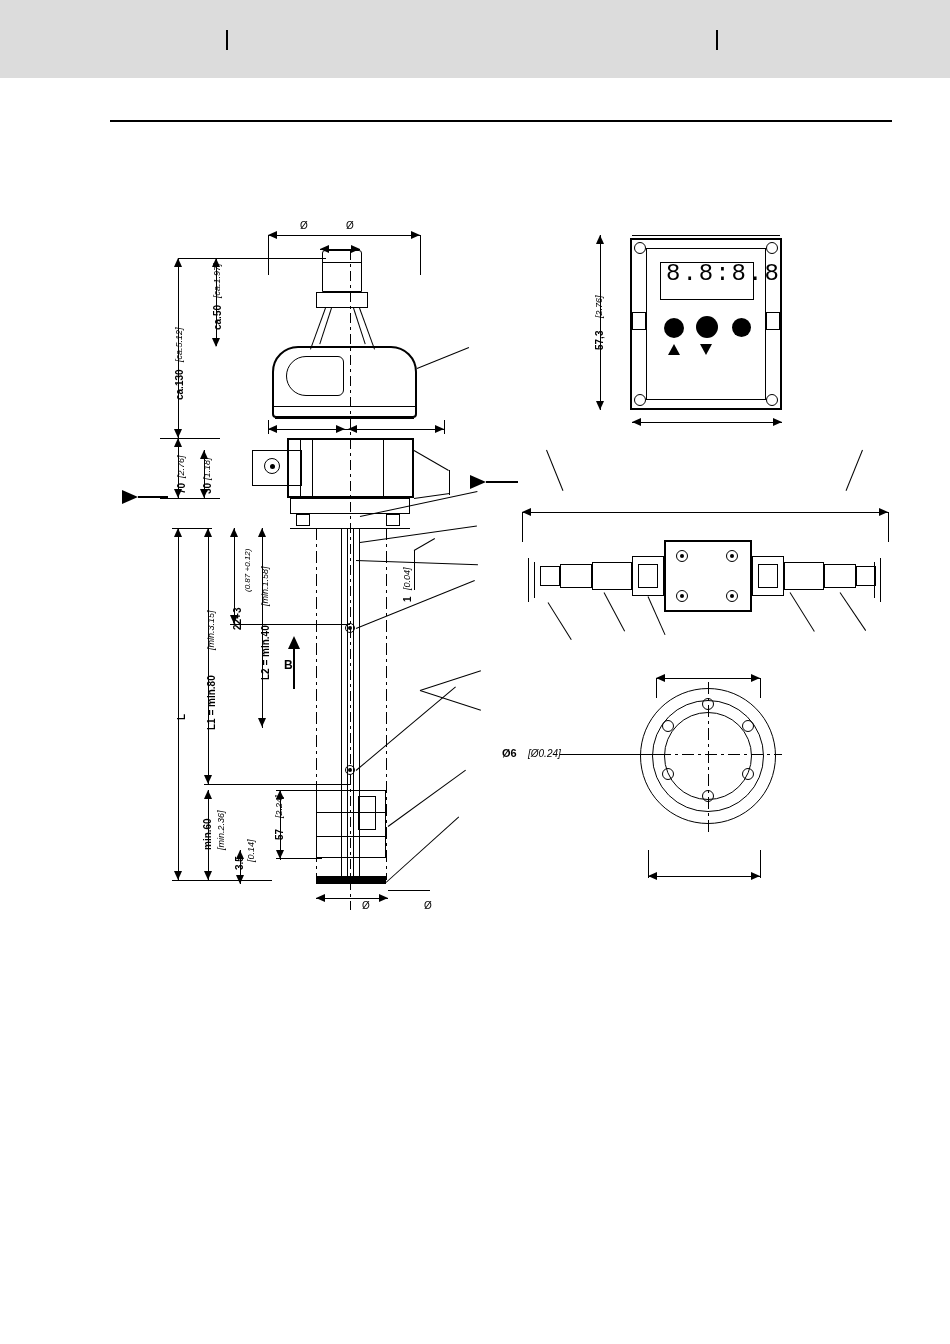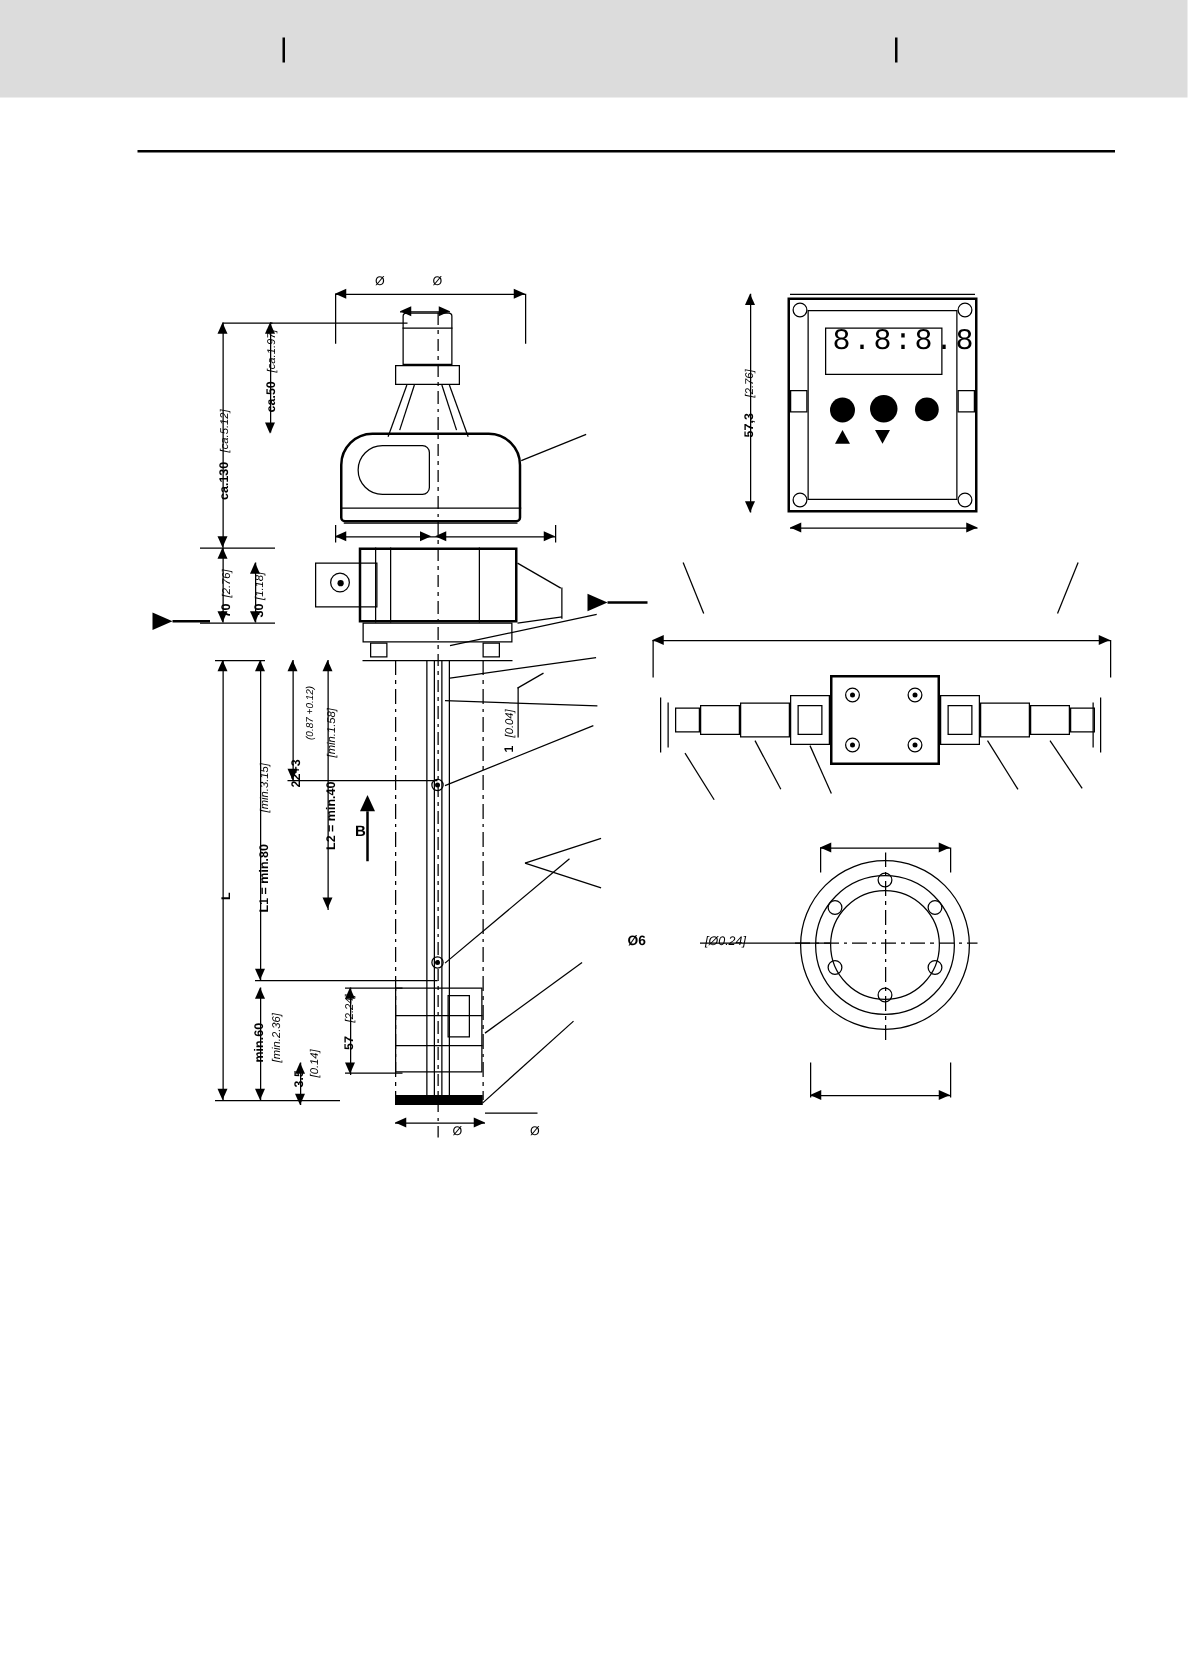--- a/index.html
+++ b/index.html
@@ -312,21 +312,21 @@
     <div class="circ" style="left:742px;top:618px;width:12px;height:12px;"></div>
     <div class="circ" style="left:702px;top:640px;width:12px;height:12px;"></div>
     <div class="circ" style="left:662px;top:618px;width:12px;height:12px;"></div>
     <div class="circ" style="left:662px;top:570px;width:12px;height:12px;"></div>
 
     <div class="ln h" style="left:636px;top:604px;width:146px;background:repeating-linear-gradient(90deg,#000 0 12px, transparent 12px 16px, #000 16px 19px, transparent 19px 23px);"></div>
     <div class="ln v" style="left:708px;top:532px;height:150px;background:repeating-linear-gradient(#000 0 12px, transparent 12px 16px, #000 16px 19px, transparent 19px 23px);"></div>
 
     <div class="ln h" style="left:560px;top:604px;width:104px;"></div>
     <div class="lbl b" style="left:502px;top:598px;font-size:11px;">Ø6</div>
-    <div class="lbl it" style="left:528px;top:598px;font-size:10px;margin-left:36px;">[Ø0.24]</div>
+    <div class="lbl it" style="left:528px;top:598px;font-size:10px;">[Ø0.24]</div>
 
     <div class="ln h" style="left:648px;top:726px;width:112px;"></div>
     <div class="arrL" style="left:648px;top:722px;"></div>
     <div class="arrR" style="left:751px;top:722px;"></div>
     <div class="ln v" style="left:648px;top:700px;height:28px;"></div>
     <div class="ln v" style="left:760px;top:700px;height:28px;"></div>
 
   </div>
 </div>
 

